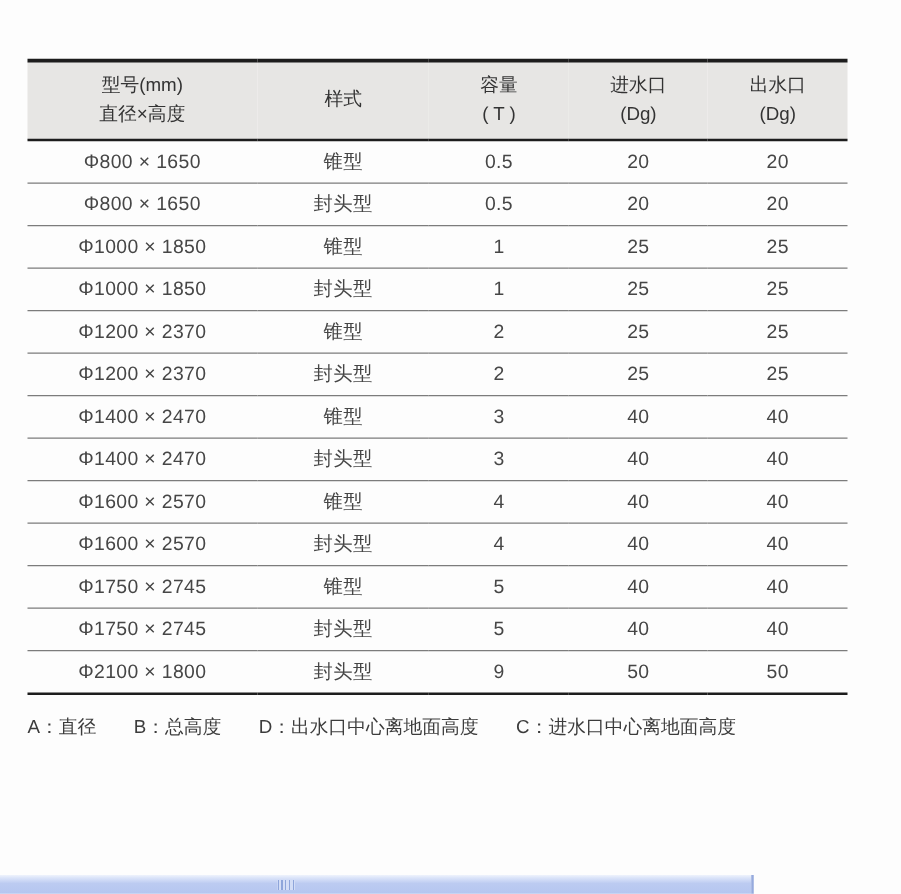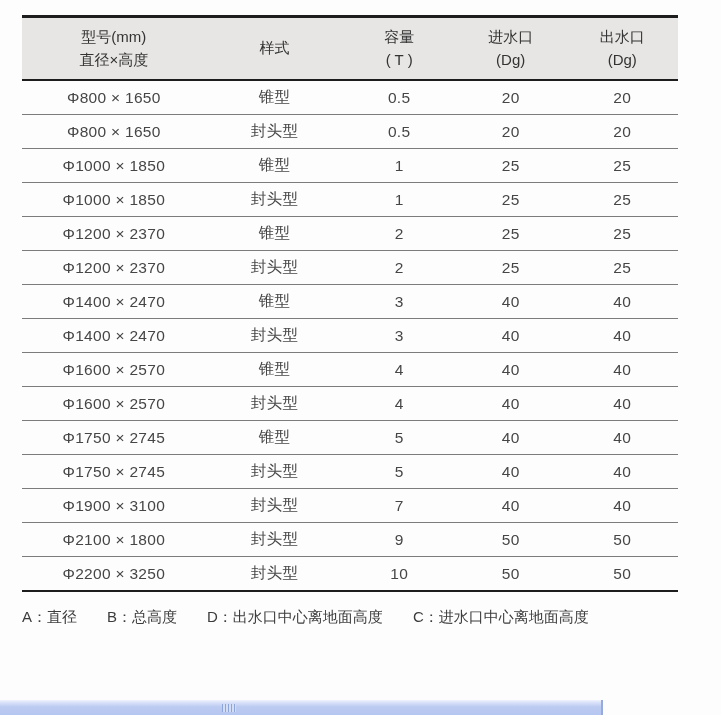--- a/index.html
+++ b/index.html
@@ -18,20 +18,21 @@
     position: absolute;
     left: 22px;
     top: 15px;
     width: 656px;
   }
   table.spec-table {
     width: 100%;
     border-collapse: collapse;
     border-top: 3px solid #1d1d1d;
     table-layout: fixed;
+    margin-top: 32px;
   }
   col.c0 { width: 28%; }
   col.c1 { width: 21%; }
   col.c2 { width: 17%; }
   col.c3 { width: 17%; }
   col.c4 { width: 17%; }
 
   thead th {
     background: #e7e6e4;
     border-bottom: 2px solid #1d1d1d;
@@ -202,37 +203,23 @@
           <td>40</td>
         </tr>
         <tr>
           <td>Φ1750 × 2745</td>
           <td>封头型</td>
           <td>5</td>
           <td>40</td>
           <td>40</td>
         </tr>
         <tr>
-          <td>Φ1900 × 3100</td>
-          <td>封头型</td>
-          <td>7</td>
-          <td>40</td>
-          <td>40</td>
-        </tr>
-        <tr>
           <td>Φ2100 × 1800</td>
           <td>封头型</td>
           <td>9</td>
-          <td>50</td>
-          <td>50</td>
-        </tr>
-        <tr>
-          <td>Φ2200 × 3250</td>
-          <td>封头型</td>
-          <td>10</td>
           <td>50</td>
           <td>50</td>
         </tr>
       </tbody>
   </table>
 
   <div class="legend">
     <span>A：直径</span>
     <span>B：总高度</span>
     <span>D：出水口中心离地面高度</span>

